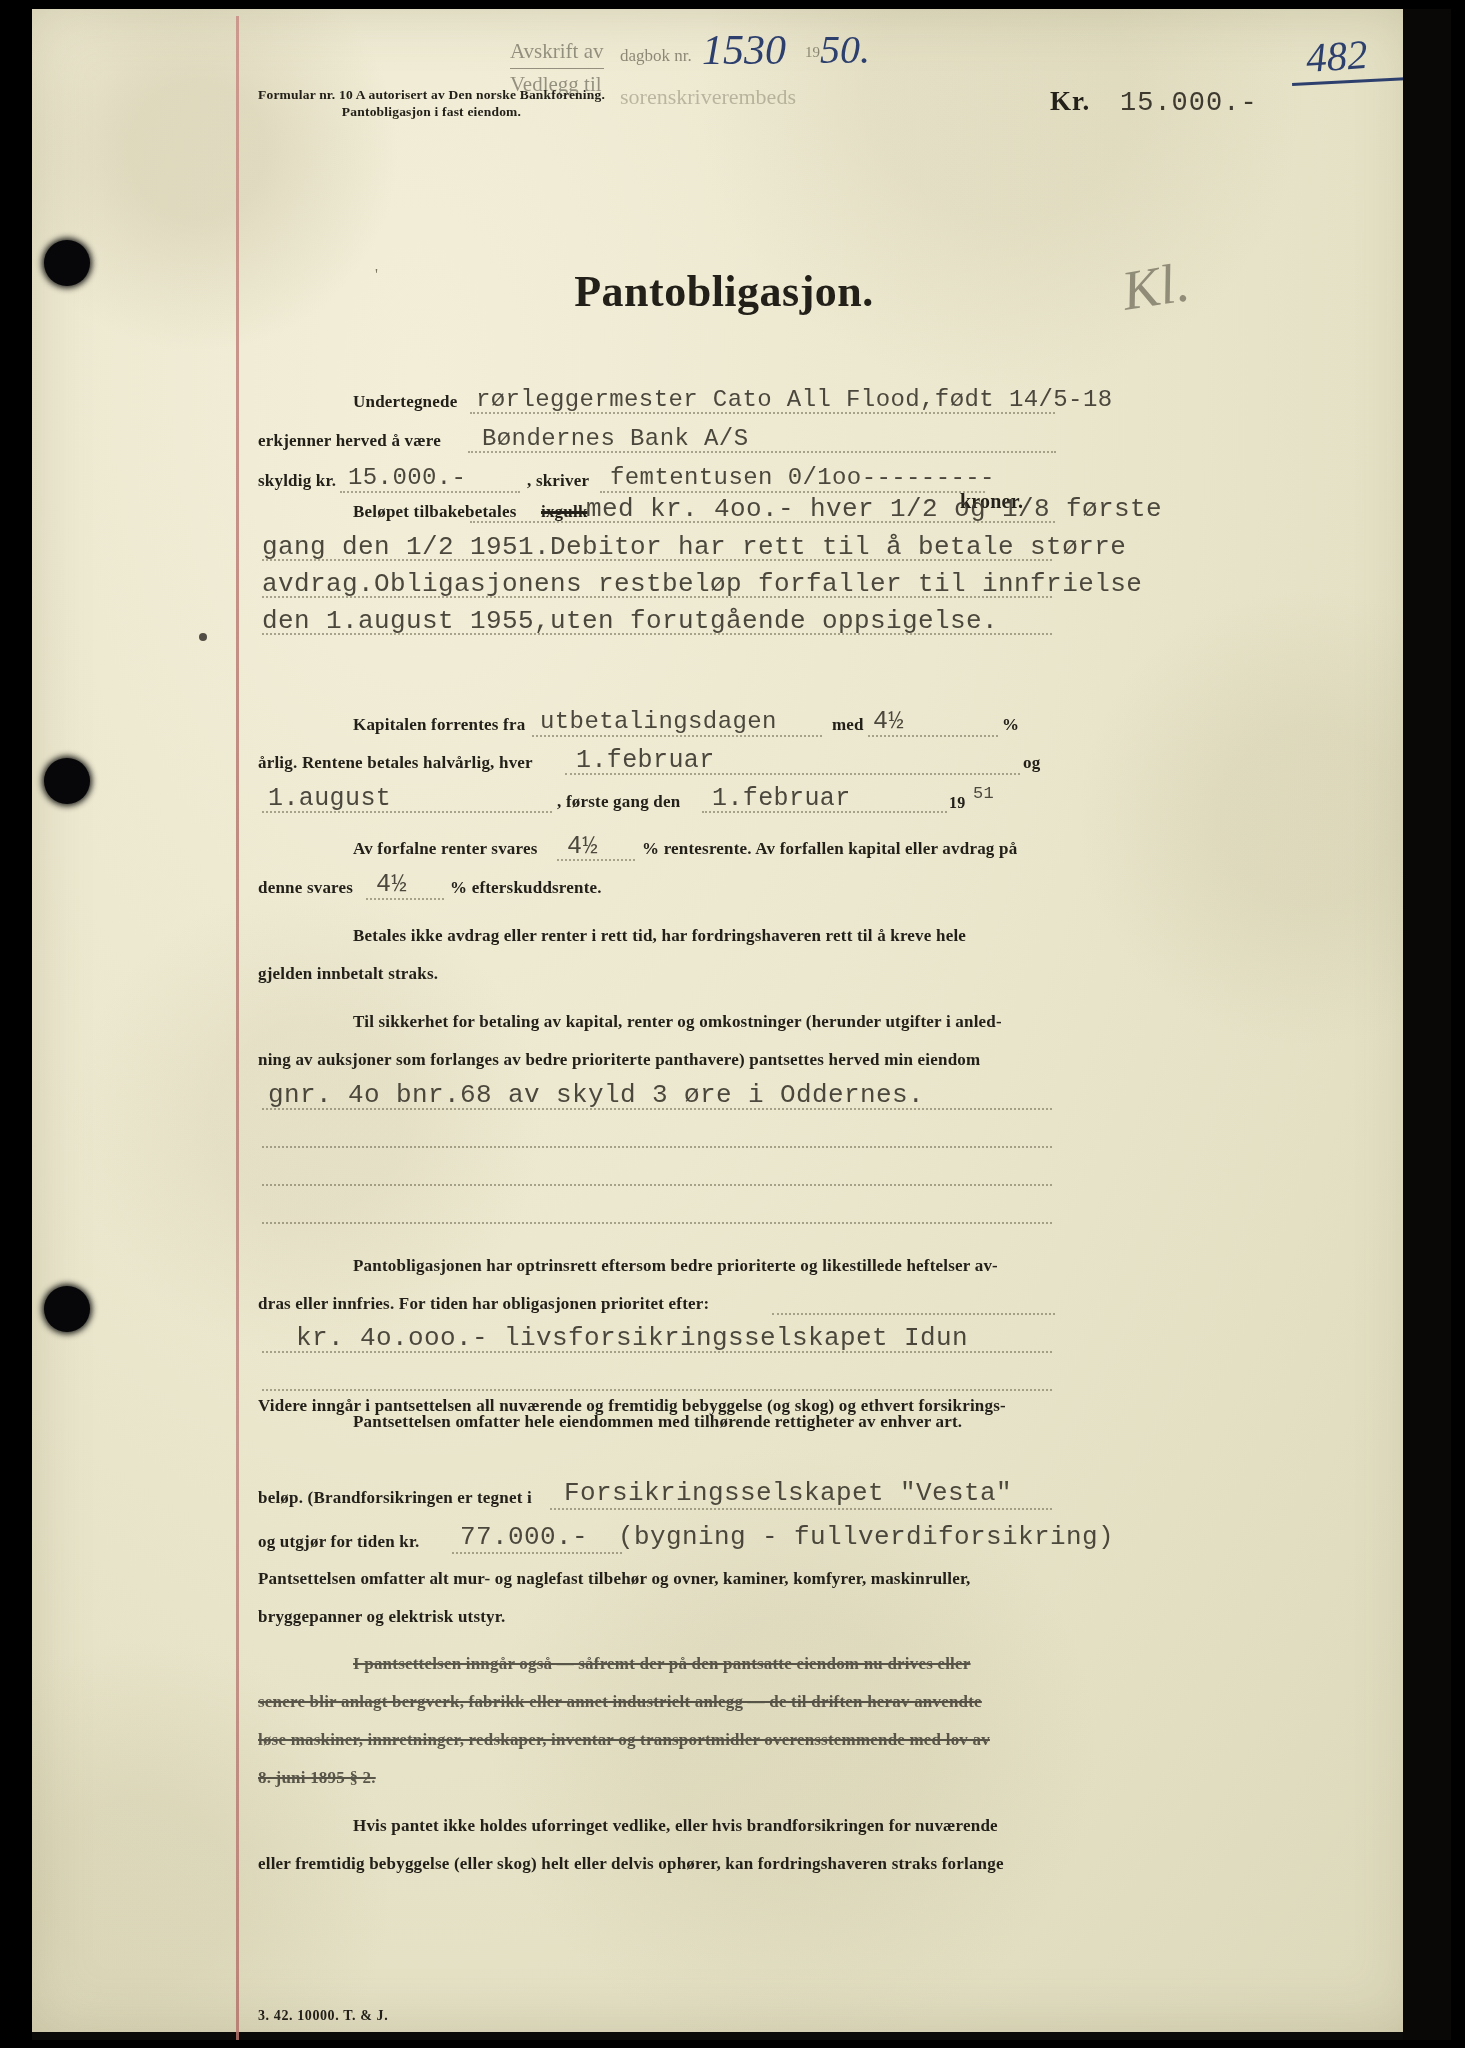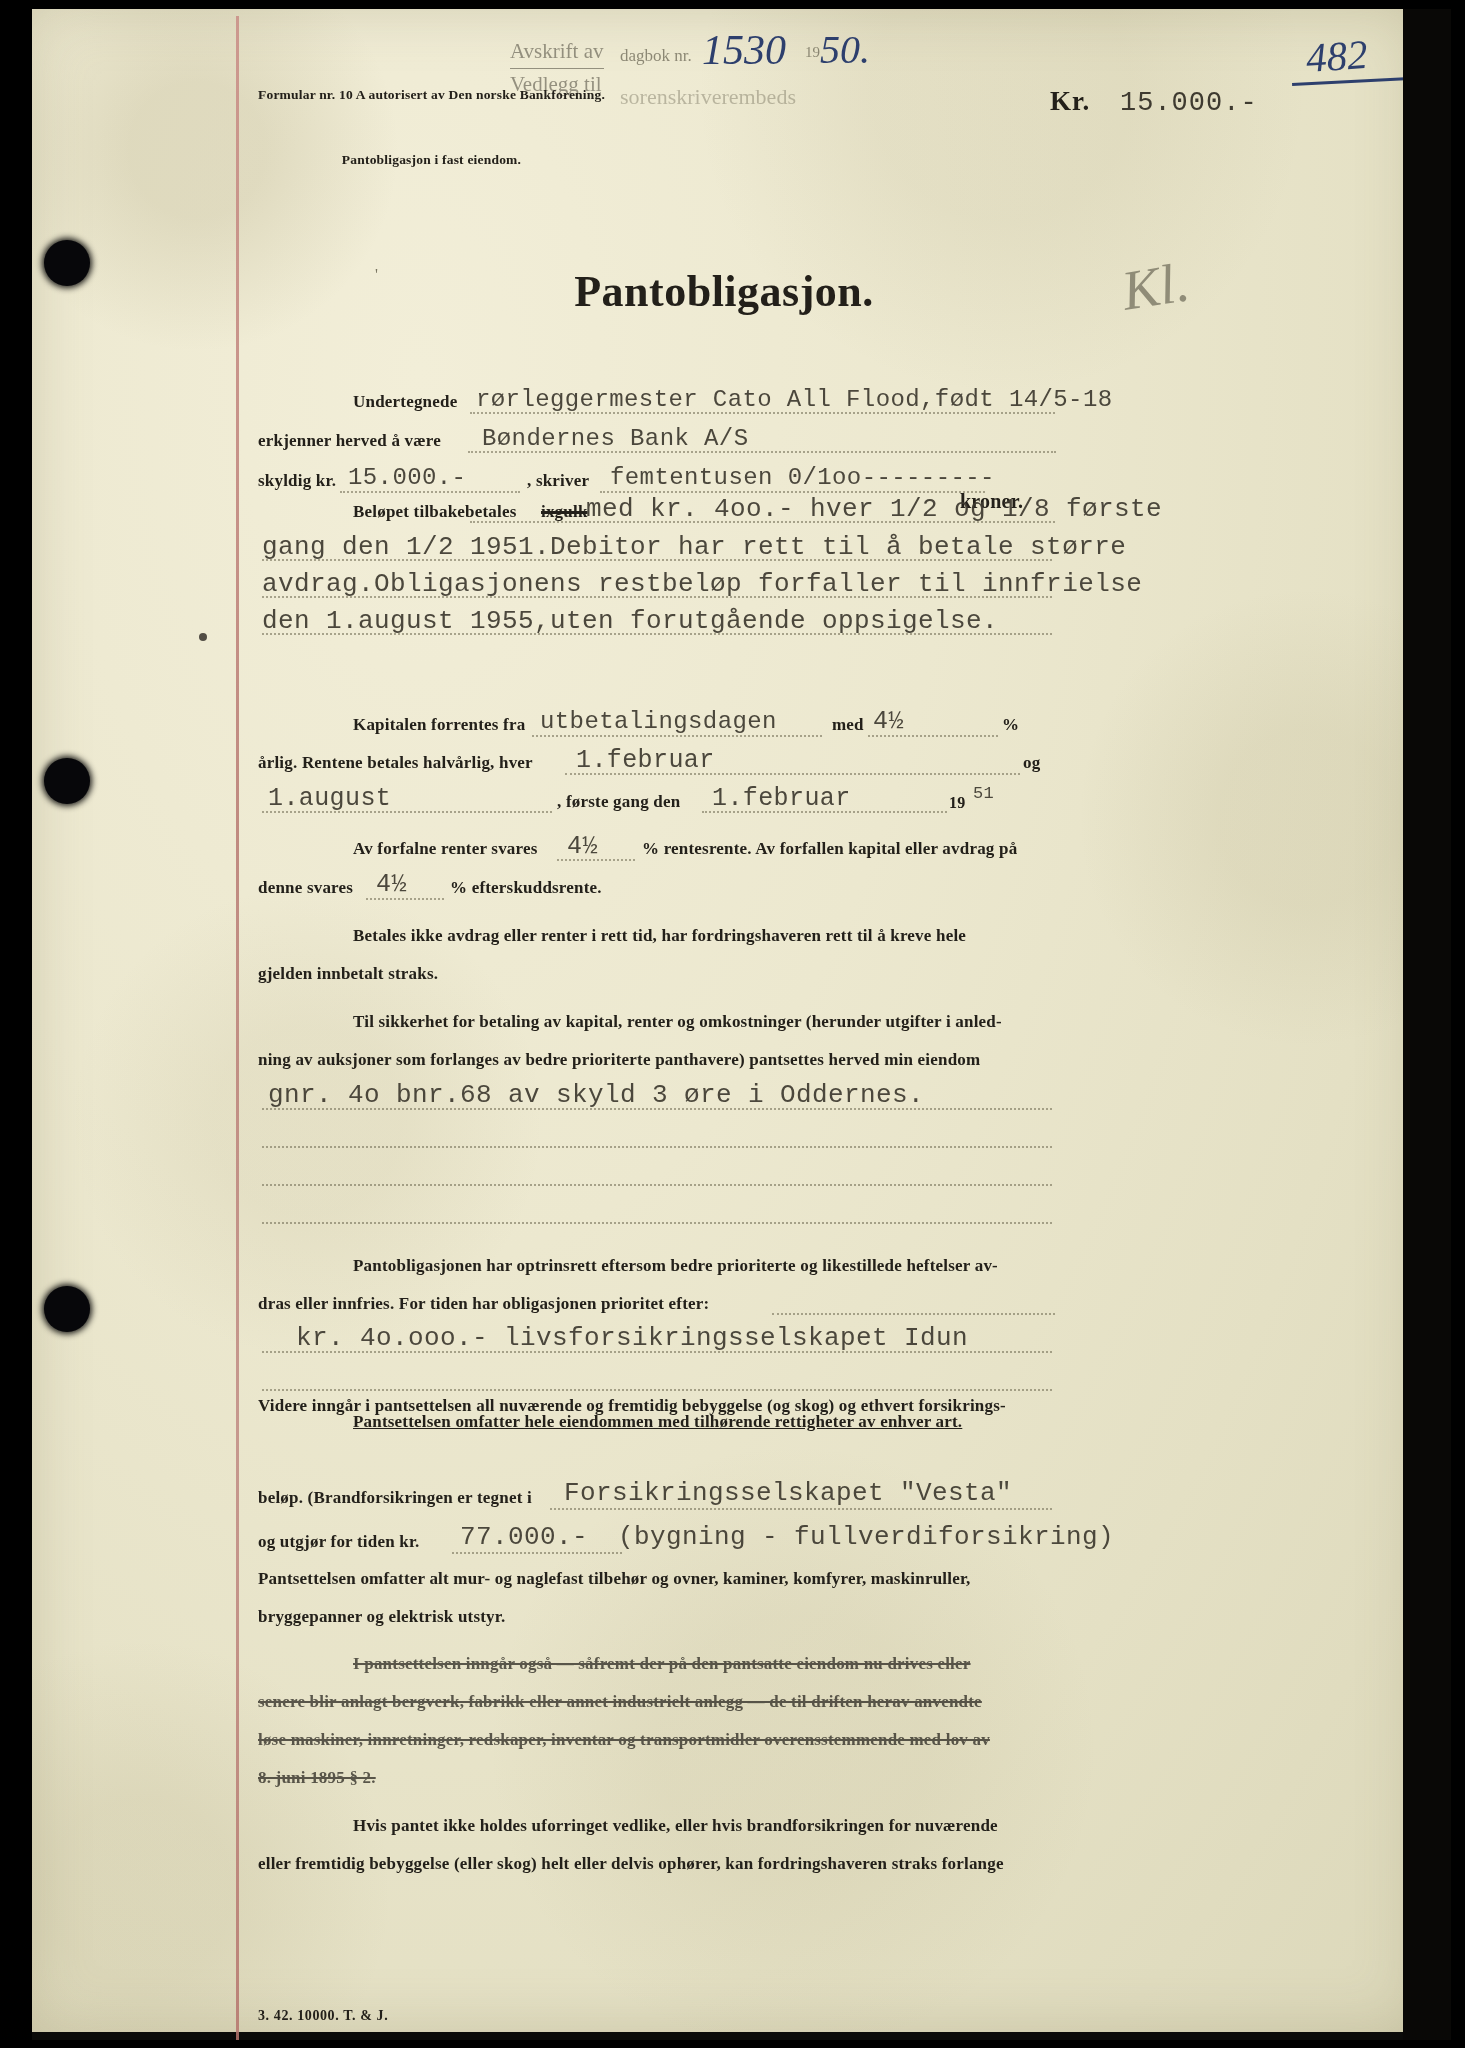--- a/index.html
+++ b/index.html
@@ -72,21 +72,21 @@
   
   .dots{
     position:absolute;
     border-bottom:2px dotted #6d6850;
     opacity:.55;
   }
   .solidline{position:absolute;border-bottom:1.5px solid #5d5942;opacity:.5;}
 
   
   #formular{position:absolute;left:228px;top:78px;font-size:13.5px;line-height:17px;}
-  #formular div:nth-child(2){text-align:center;margin-top:48px;}
+  #formular div:nth-child(2){text-align:center;}
 
   #stamp{position:absolute;left:480px;top:28px;font-size:21px;line-height:31px;color:#4a463a;
          font-family:"Liberation Serif",serif;opacity:.55;}
   #stamp .ul{display:inline-block;border-bottom:1.5px solid #4a463a;padding-bottom:1px;}
   #jbok{position:absolute;left:590px;top:38px;font-size:17px;color:#4c4838;opacity:.6;
         font-family:"Liberation Serif",serif;}
   #jnum{position:absolute;left:672px;top:18px;font-size:42px;color:#2d3f6d;
         font-family:"Liberation Serif",serif;font-style:italic;}
   #year19{position:absolute;left:775px;top:36px;font-size:15px;color:#4c4838;opacity:.6;}
   #year50{position:absolute;left:790px;top:18px;font-size:40px;color:#2d3f6d;font-style:italic;}
@@ -222,21 +222,21 @@
     <div class="dots" style="left:232px;top:1214px;width:790px;"></div>
 
     <div class="line print" style="left:323px;top:1248px;font-size:17px;">Pantobligasjonen har optrinsrett eftersom bedre prioriterte og likestillede heftelser av-</div>
     <div class="line print" style="left:228px;top:1286px;font-size:17px;">dras eller innfries.  For tiden har obligasjonen prioritet efter:</div>
     <div class="dots" style="left:742px;top:1305px;width:283px;"></div>
     <div class="dots" style="left:232px;top:1343px;width:790px;"></div>
     <div class="line type" style="left:266px;top:1315px;font-size:26px;">kr. 4o.ooo.-  livsforsikringsselskapet Idun</div>
 
     <div class="dots" style="left:232px;top:1381px;width:790px;"></div>
 
-    <div class="line print" style="left:323px;top:1404px;font-size:17px;text-decoration:underline;">Pantsettelsen omfatter hele eiendommen med tilhørende rettigheter av enhver art.</div>
+    <div class="line print" style="left:323px;top:1404px;font-size:17px;">Pantsettelsen omfatter hele eiendommen med tilhørende rettigheter av enhver art.</div>
     <div class="line print" style="left:228px;top:1388px;font-size:17px;">Videre inngår i pantsettelsen all nuværende og fremtidig bebyggelse (og skog) og ethvert forsikrings-</div>
 
     <div class="line print" style="left:228px;top:1480px;font-size:17px;">beløp. (Brandforsikringen er tegnet i</div>
     <div class="dots" style="left:520px;top:1500px;width:502px;"></div>
     <div class="line type" style="left:534px;top:1470px;font-size:26px;">Forsikringsselskapet "Vesta"</div>
 
     <div class="line print" style="left:228px;top:1524px;font-size:17px;">og utgjør for tiden kr.</div>
     <div class="dots" style="left:422px;top:1544px;width:170px;"></div>
     <div class="line type" style="left:430px;top:1514px;font-size:26px;">77.000.-</div>
     <div class="line type" style="left:588px;top:1514px;font-size:26px;">(bygning - fullverdiforsikring)</div>

